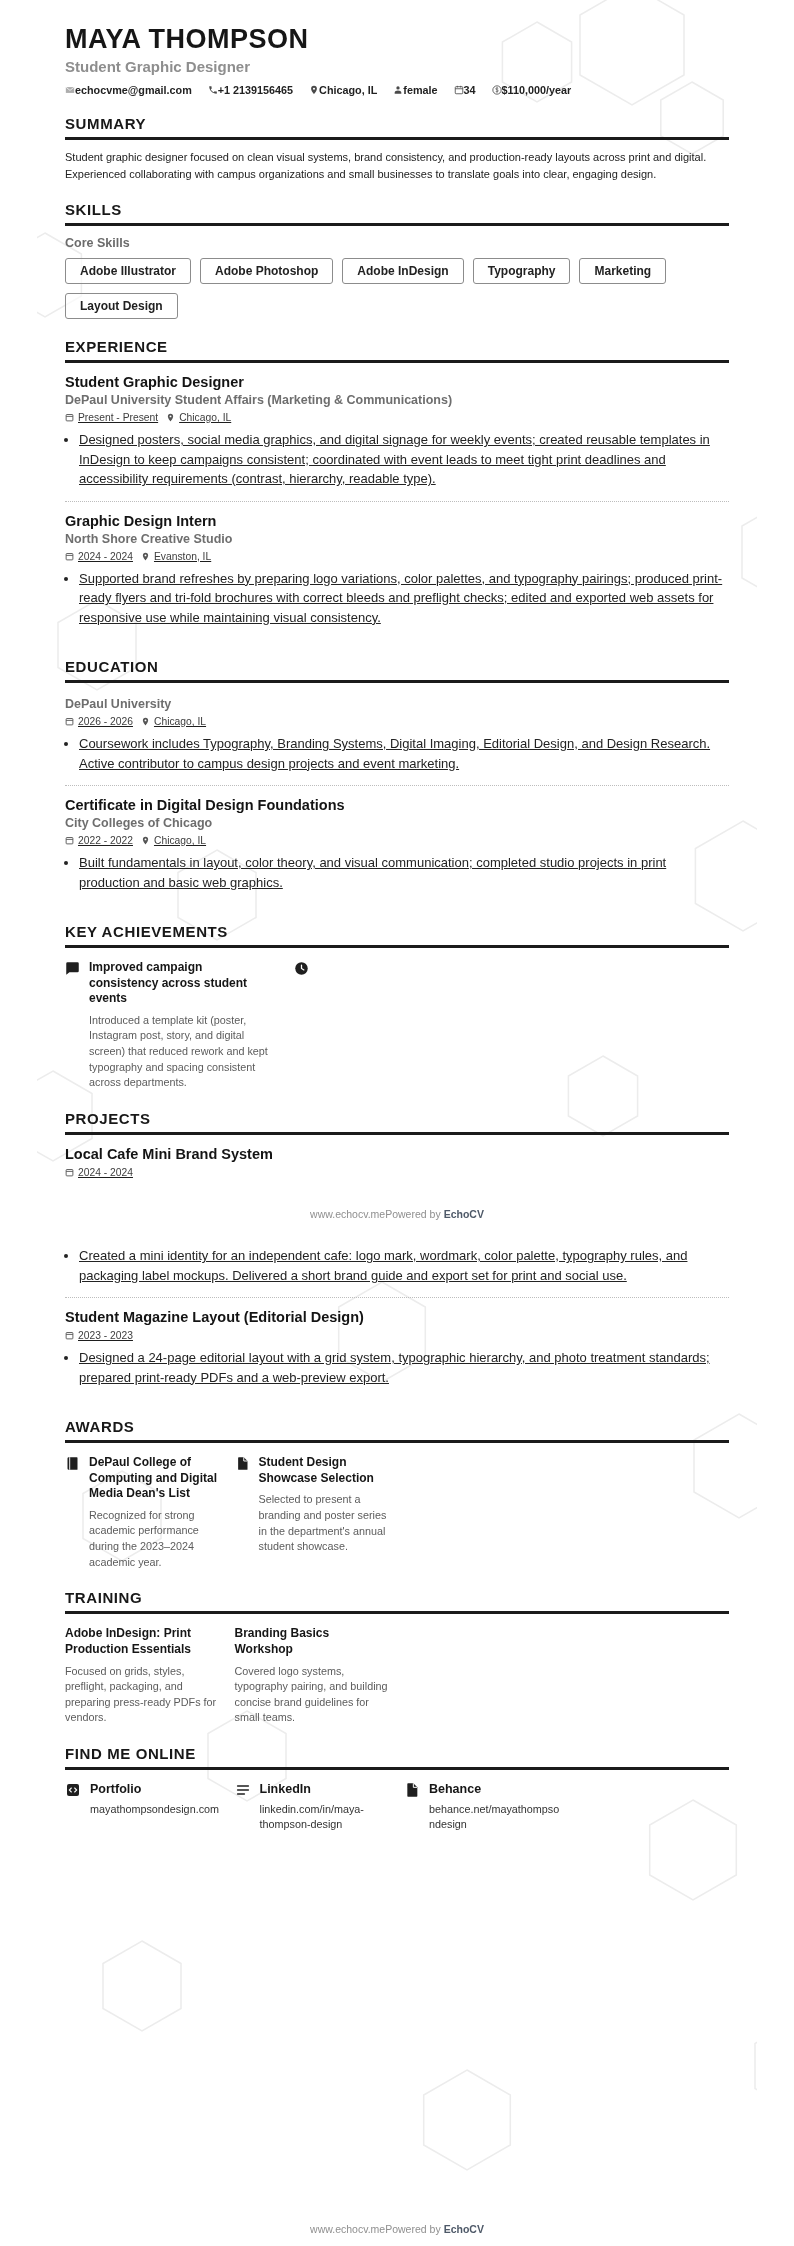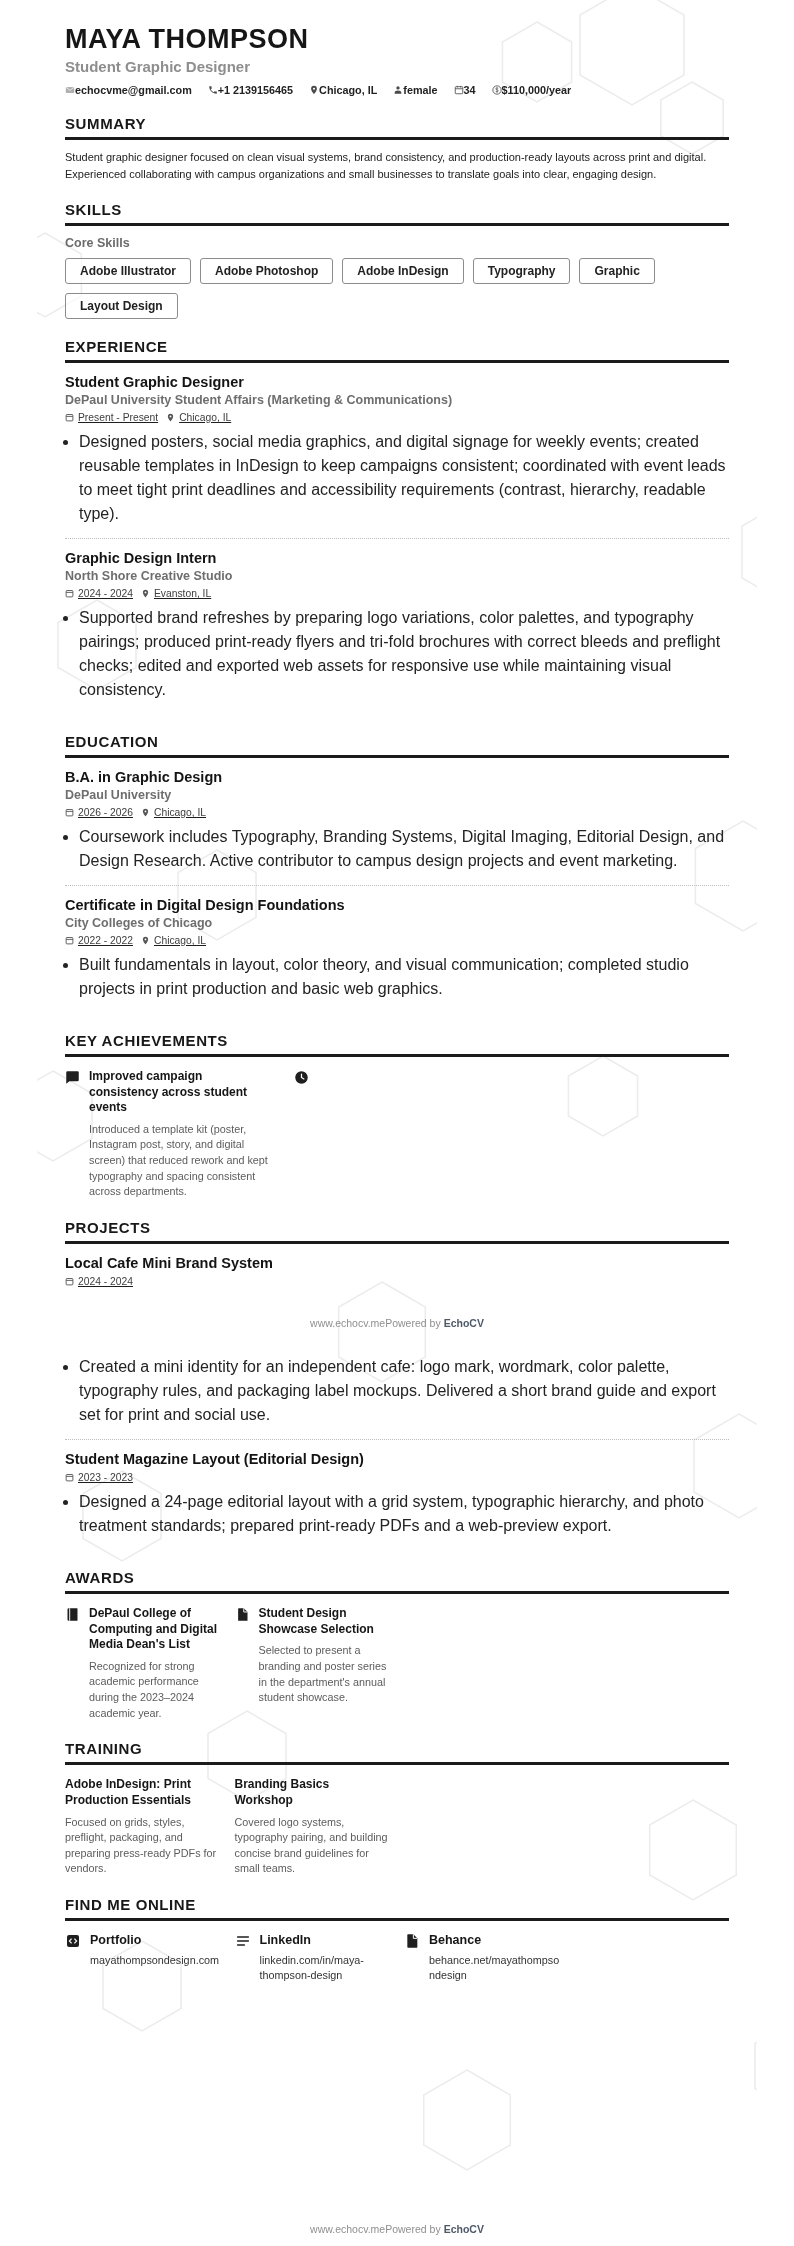--- a/index.html
+++ b/index.html
@@ -24,21 +24,21 @@
   .chip{border:1px solid #8c8c8c;border-radius:3px;padding:5px 14px;font-size:12px;font-weight:700;color:#222;background:rgba(255,255,255,.65);}
 
   .entry{padding:11px 0 12px;}
   .entry + .entry{border-top:1px dotted #bdbdbd;}
   .entry-title{font-size:14.5px;font-weight:800;color:#141414;}
   .entry-org{margin-top:3px;font-size:12.5px;font-weight:700;color:#6e6e6e;}
   .entry-meta{display:flex;align-items:flex-start;gap:8px;margin-top:5px;text-decoration:underline;}
   .meta-item{display:flex;align-items:center;gap:4px;font-size:10.3px;color:#3d3d3d;}
   .mi{width:9px;height:9px;flex:0 0 auto;}
   .bullets{margin:7px 0 0;padding-left:14px;list-style:disc outside;}
-  .bullets li{font-size:16px;line-height:1.5;color:#232323;}
+  .bullets li{font-size:13px;line-height:1.5;color:#232323;text-decoration:underline;}
 
   .grid-3{display:grid;grid-template-columns:repeat(3,1fr);column-gap:22px;margin-top:12px;}
   .grid-4{display:grid;grid-template-columns:repeat(4,1fr);column-gap:14px;margin-top:12px;}
   .card{display:flex;gap:9px;align-items:flex-start;}
   .ai{width:15px;height:15px;flex:0 0 auto;margin-top:1px;}
   .card-title{font-size:12px;font-weight:800;color:#161616;line-height:1.3;}
   .card-text{margin-top:6px;font-size:10.8px;line-height:1.45;color:#5c5c5c;}
   .training-title{font-size:12px;font-weight:800;color:#161616;line-height:1.3;}
   .training-text{margin-top:6px;font-size:10.8px;line-height:1.45;color:#5c5c5c;}
 
@@ -133,21 +133,21 @@
     </section>
 
     <section class="section">
       <h2 class="section-heading">SKILLS</h2>
       <div class="group-label">Core Skills</div>
       <div class="chips">
         <span class="chip">Adobe Illustrator</span>
         <span class="chip">Adobe Photoshop</span>
         <span class="chip">Adobe InDesign</span>
         <span class="chip">Typography</span>
-        <span class="chip">Graphic</span>
+        <span class="chip">Marketing</span>
         <span class="chip">Layout Design</span>
       </div>
     </section>
 
     <section class="section">
       <h2 class="section-heading">EXPERIENCE</h2>
 
       <div class="entry">
         <div class="entry-title">Student Graphic Designer</div>
         <div class="entry-org">DePaul University Student Affairs (Marketing &amp; Communications)</div>
@@ -192,21 +192,20 @@
         <ul class="bullets">
           <li>Supported brand refreshes by preparing logo variations, color palettes, and typography pairings; produced print-ready flyers and tri-fold brochures with correct bleeds and preflight checks; edited and exported web assets for responsive use while maintaining visual consistency.</li>
         </ul>
       </div>
     </section>
 
     <section class="section">
       <h2 class="section-heading">EDUCATION</h2>
 
       <div class="entry">
-        <div class="entry-title">B.A. in Graphic Design</div>
         <div class="entry-org">DePaul University</div>
         <div class="entry-meta">
           <span class="meta-item">
             <svg class="mi" viewBox="0 0 24 24">
                 <rect x="3" y="4" width="18" height="17" rx="2" fill="none" stroke="#555" stroke-width="2.4"></rect>
                 <path d="M3 9h18" stroke="#555" stroke-width="2.4"></path>
               </svg>
             <span>2026 - 2026</span>
           </span>
           <span class="meta-item">

